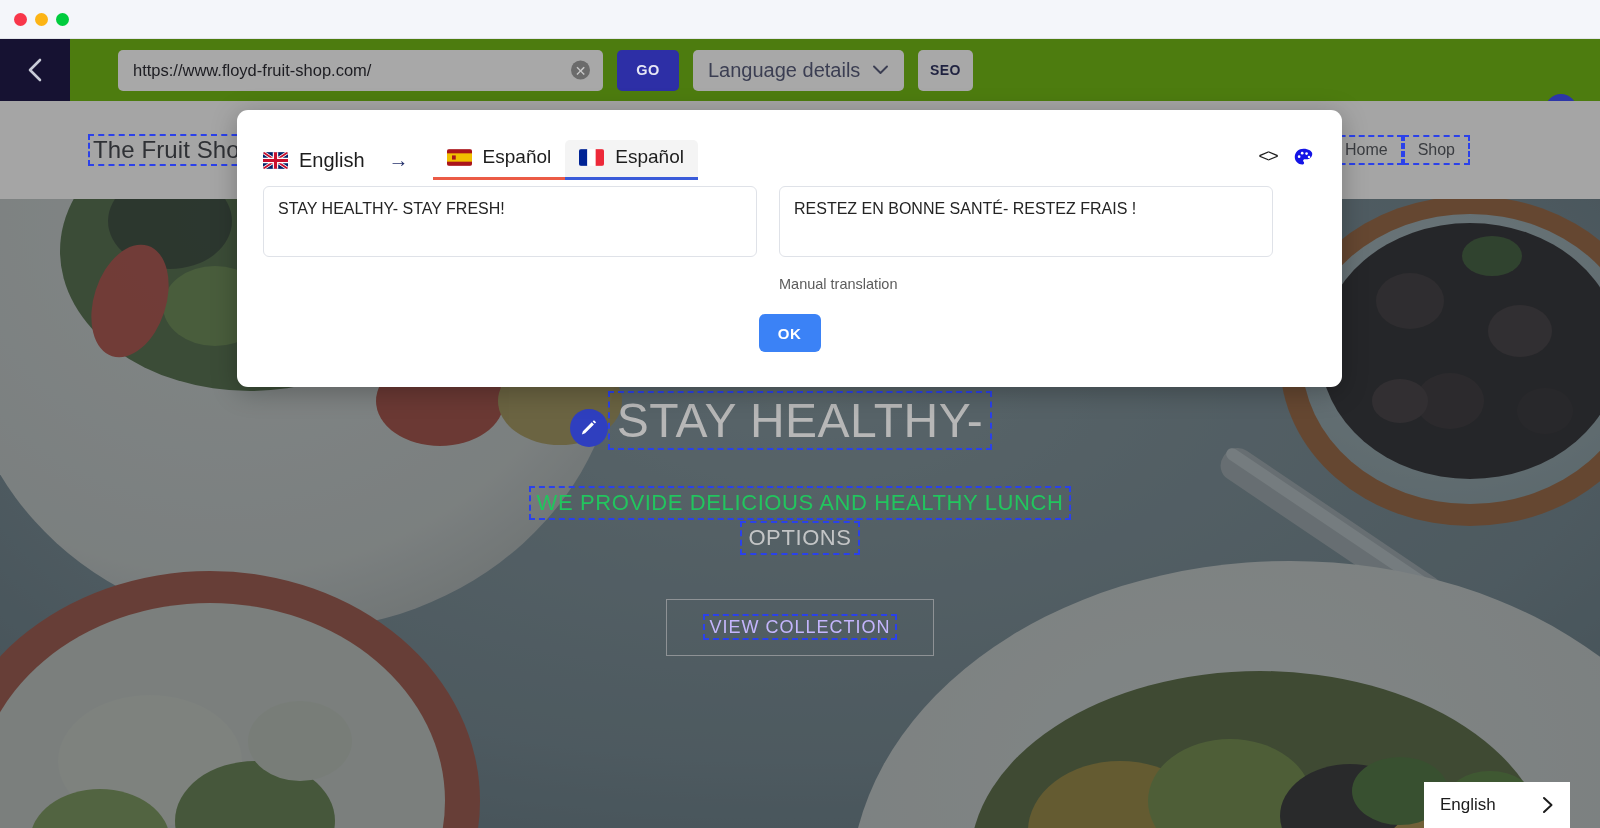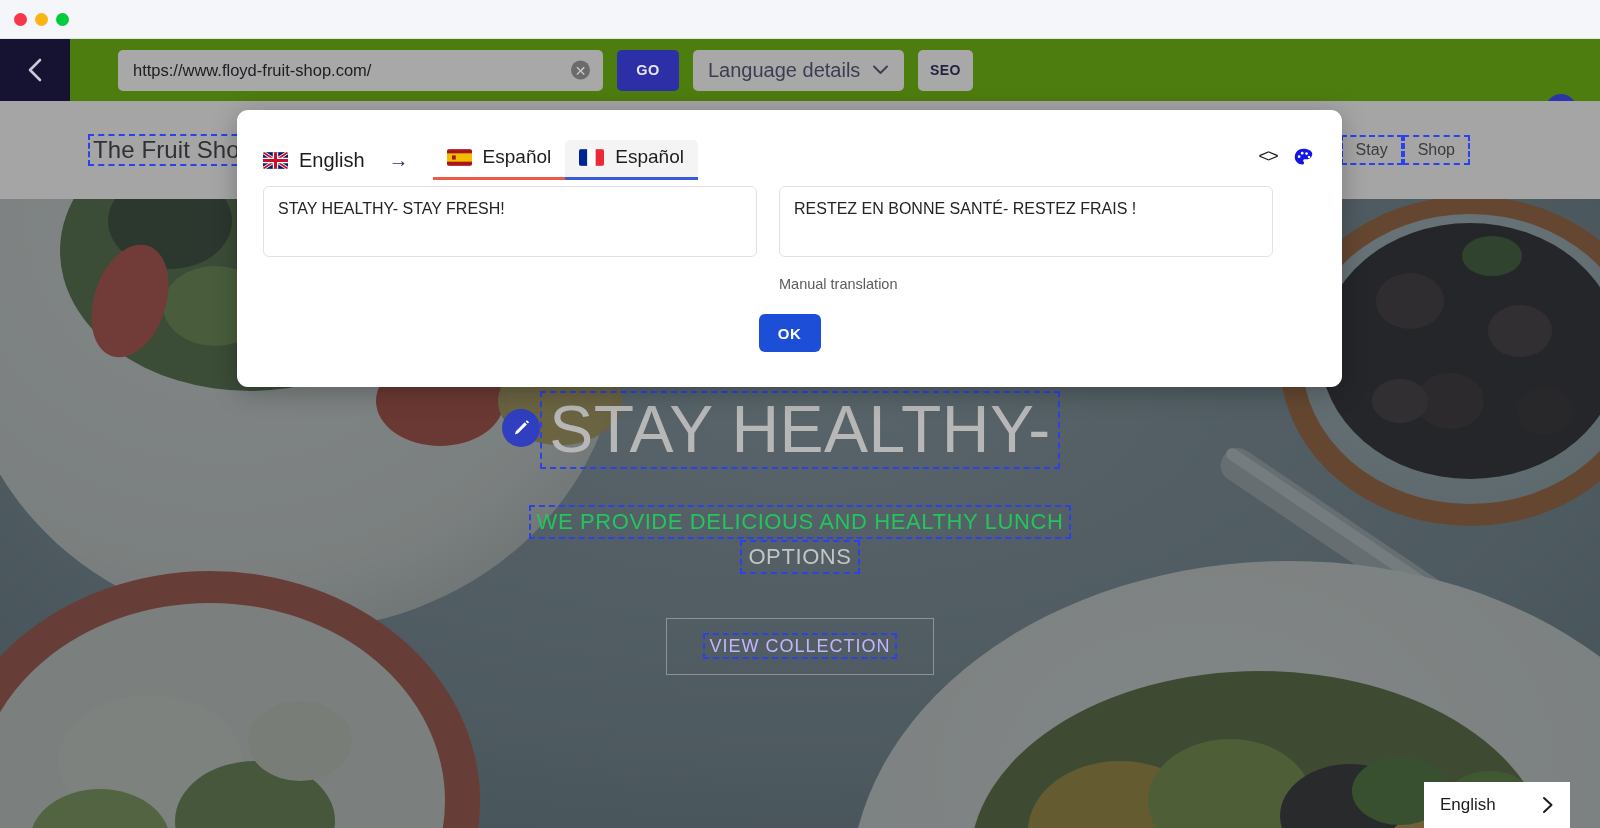--- a/index.html
+++ b/index.html
@@ -128,21 +128,21 @@
     z-index: 2;
   }
   .headline-row { position: relative; display: flex; align-items: center; }
   .edit-fab {
     position: absolute; left: -38px; top: 18px;
     width: 38px; height: 38px; border-radius: 50%;
     background: #2f3fbf; display: flex; align-items: center; justify-content: center;
     cursor: pointer; border: none; z-index: 5;
   }
   .headline {
-    font-size: 66px; color: #b7b7b7; letter-spacing: .5px;
+    font-size: 48px; color: #b7b7b7; letter-spacing: .5px;
     border: 2px dashed #2b41ea; padding: 3px 7px; line-height: 1.03;
     font-weight: 400; white-space: nowrap;
   }
   .headline.second { margin-top: 11px; }
   .subline {
     font-size: 22px; color: #22c55e; letter-spacing: .6px;
     border: 2px dashed #2b41ea; padding: 2px 6px; margin-top: 36px;
     white-space: nowrap;
   }
   .subline2 {
@@ -205,21 +205,21 @@
     width: 494px; height: 71px;
     border: 1px solid #dfe2e8; border-radius: 6px;
     padding: 13px 14px; font-size: 16px; color: #242424;
     font-family: "Liberation Sans", sans-serif;
     resize: none; outline: none; background: #fff; overflow: hidden;
   }
   .hint { font-size: 14.5px; color: #5c5c5c; margin-top: 15px; }
   .modal-foot { display: flex; justify-content: center; margin-top: 18px; }
   .ok-btn {
     width: 62px; height: 38px; border: none; border-radius: 6px;
-    background: #1d4ed8; color: #fff; font-size: 15px; font-weight: 700;
+    background: #3b82f6; color: #fff; font-size: 15px; font-weight: 700;
     letter-spacing: .4px; cursor: pointer; font-family: "Liberation Sans", sans-serif;
   }
 
   .flag { width: 25px; height: 17px; display:block; border-radius:2px; }
 </style>
 </head>
 <body>
 
 <div id="app">
 
@@ -337,21 +337,21 @@
       </svg>
     </div>
     <div class="hero-overlay"></div>
 
     <div class="site-header">
       <div class="brand">
         <div class="brand-title">The Fruit Shop</div>
         <div class="brand-sub">Stay Healthy Floyd.</div>
       </div>
       <div class="site-nav">
-        <div class="nav-link">Stay</div>
+        <div class="nav-link">Home</div>
         <div class="nav-link">Shop</div>
       </div>
     </div>
 
     <div class="hero-content">
       <div class="headline-row">
         <button class="edit-fab">
           <svg width="19" height="19" viewBox="0 0 20 20">
             <path d="M3 16.2l1.1-3.4L13.4 3.5l2.3 2.3-9.3 9.3-3.4 1.1z" fill="#ffffff"></path>
             <path d="M14.4 2.5l1.3-1.3 2.3 2.3-1.3 1.3z" fill="#ffffff"></path>

